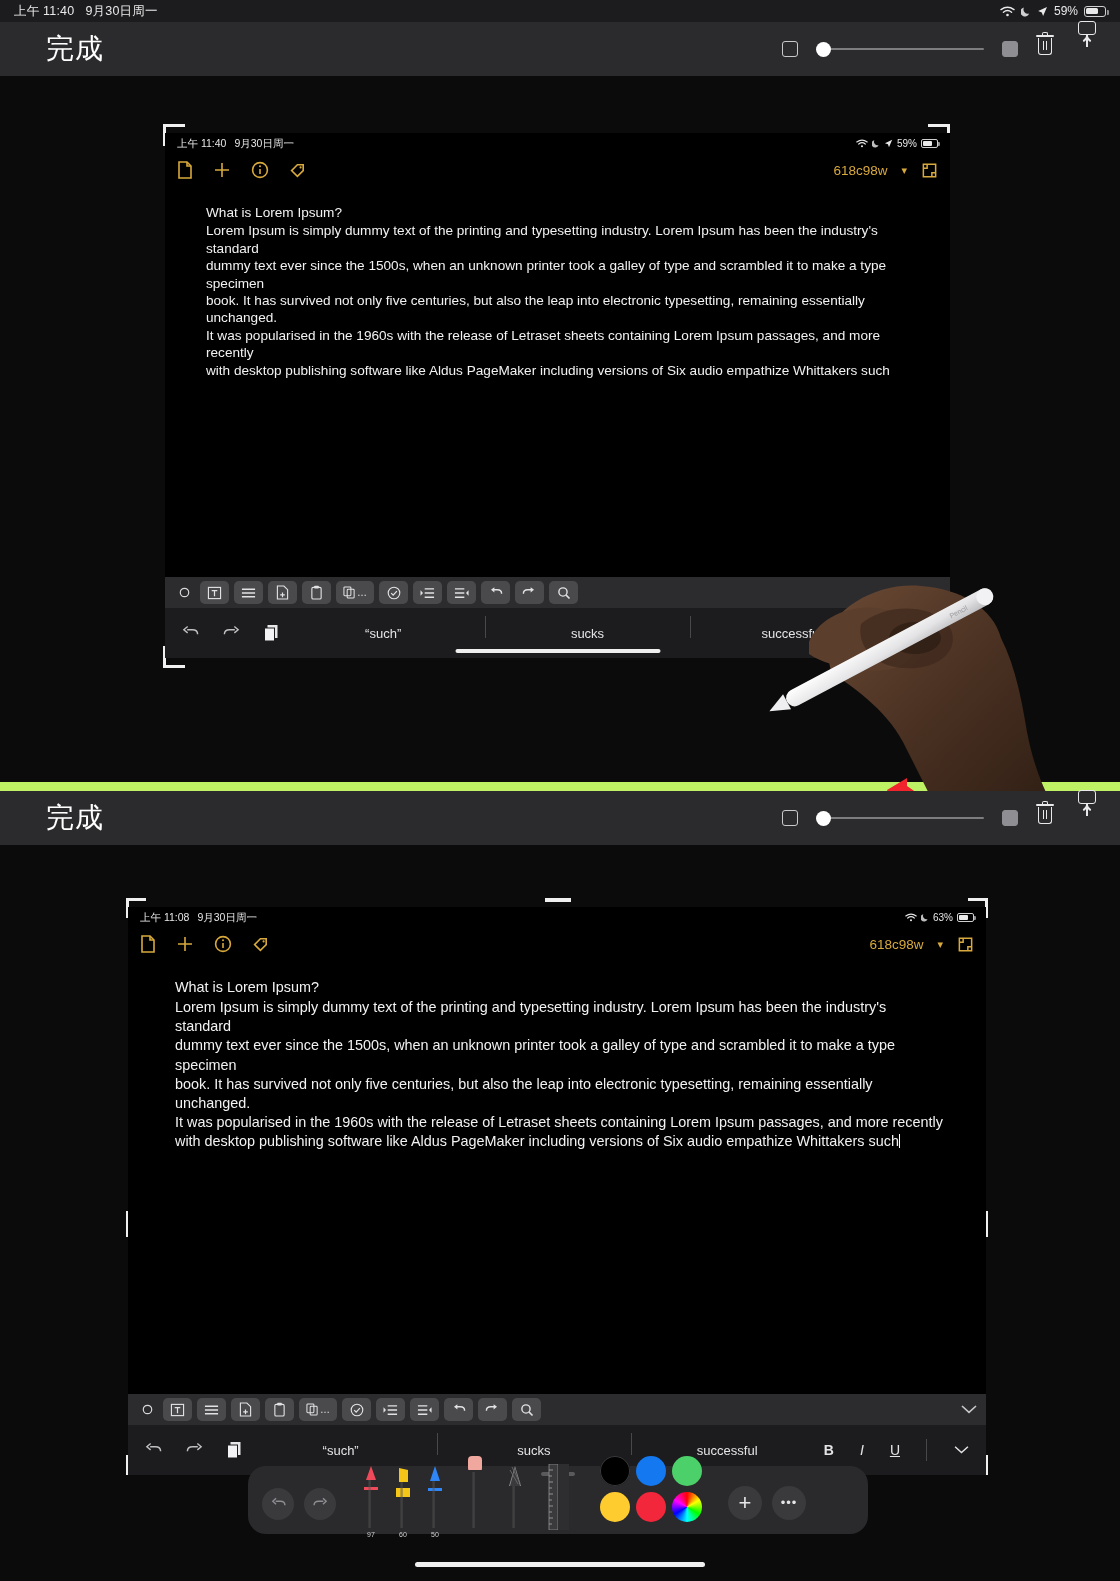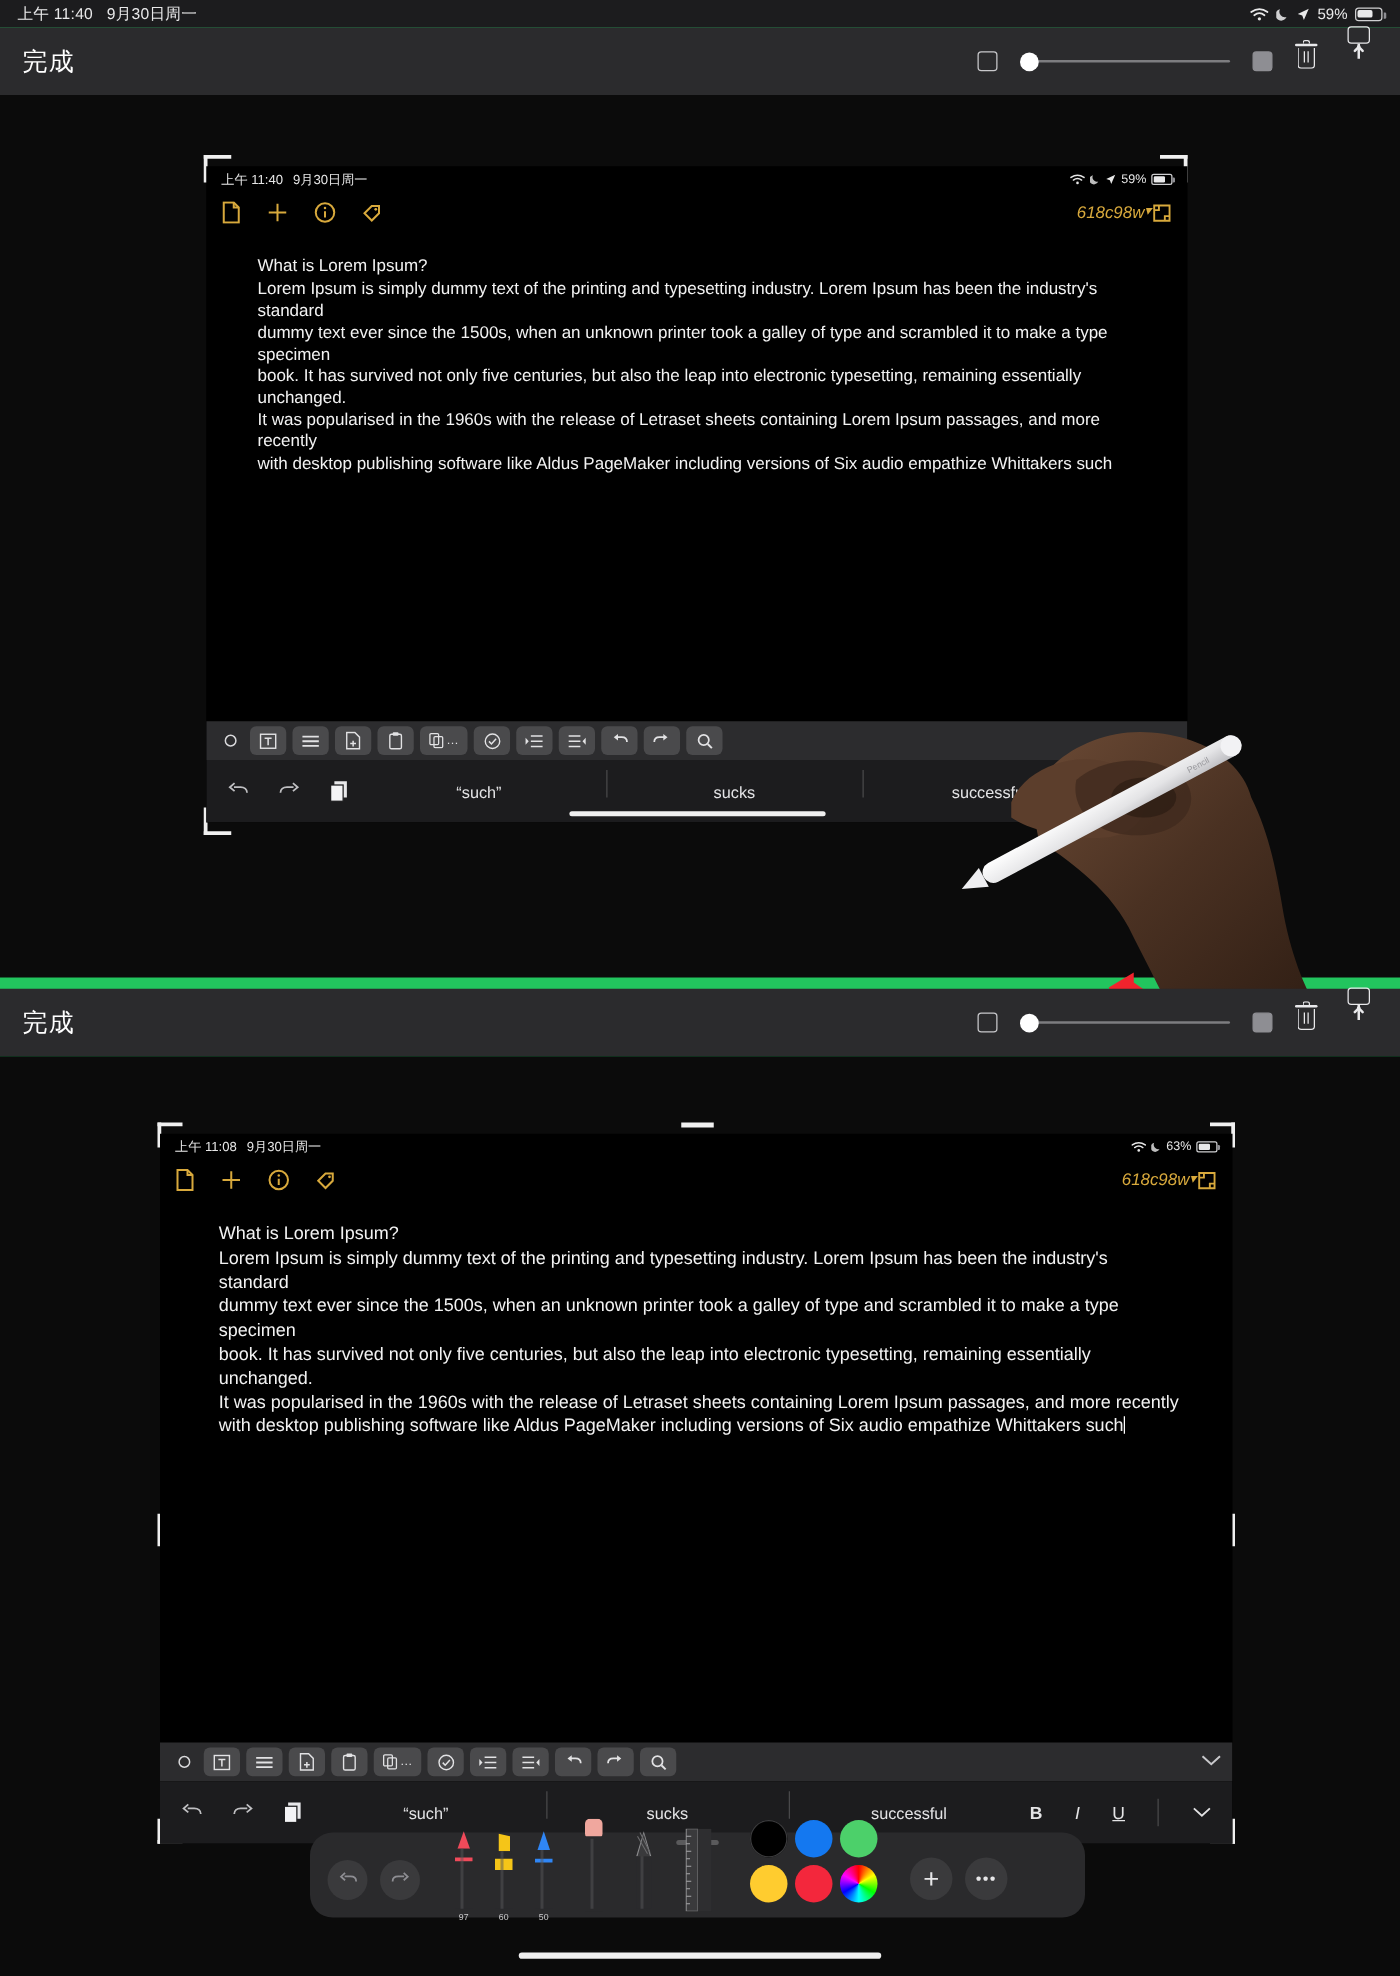--- a/index.html
+++ b/index.html
@@ -2,21 +2,21 @@
 <html><head>
 <meta charset="utf-8">
 <style>
   * { box-sizing: border-box; margin:0; padding:0; }
   html,body {
     width:1120px; height:1581px;
     background:#000;
     font-family:"Liberation Sans", sans-serif;
     overflow:hidden;
   }
-  .screen { position:relative; width:1120px; height:1581px; background:#22c55e; }
+  .screen { position:relative; width:1120px; height:1581px; background:#bef264; }
 
   
   .os-statusbar{
     position:absolute; left:0; top:0; width:1120px; height:22px;
     background:#1c1c1e; display:flex; align-items:center;
     padding:0 14px; color:#e9e9ea; font-size:12.5px;
   }
   .os-sb-left{ display:flex; align-items:center; gap:11px; letter-spacing:.2px;}
   .os-sb-right{ margin-left:auto; display:flex; align-items:center; gap:6px;}
   .pct{ font-size:12px; }
@@ -30,21 +30,21 @@
 
   
   .panel{ position:absolute; left:0; width:1120px; }
   .panel.top{ top:22px; height:760px; }
   .panel.bottom{ top:791px; height:790px; }
 
   .chrome-bar{
     position:relative; width:1120px; height:54px;
     background:#2b2b2d; display:flex; align-items:center; padding:0 18px;
   }
-  .done-btn{ color:#fff; font-size:20px; letter-spacing:1px; }
+  .done-btn{ color:#fff; font-size:28px; letter-spacing:1px;margin-left:28px; }
   .chrome-tools{ margin-left:auto; display:flex; align-items:center; gap:18px; }
 
   .trim-box{ width:16px; height:16px; border:1.6px solid #c9c9cc; border-radius:3px;}
   .trim-box.filled{ background:#8e8e93; border-color:#8e8e93; }
   .slider{ position:relative; width:168px; height:18px; display:flex; align-items:center;}
   .slider .track{ position:absolute; left:4px; right:0; height:2.5px; background:#7d7d80; border-radius:2px;}
   .slider .knob{ position:absolute; left:0; width:15px; height:15px; border-radius:50%; background:#fff;}
 
   .icon-btn{ width:24px; height:28px; position:relative; }
 
@@ -87,21 +87,21 @@
   
   .in-sb{ display:flex; align-items:center; height:21px; padding:0 12px; font-size:10.5px; color:#e6e6e6;}
   .in-sb .l{display:flex; gap:8px;}
   .in-sb .r{margin-left:auto; display:flex; align-items:center; gap:4px; font-size:10px;}
   .batt-s{ position:relative; width:17px; height:8.5px; border:1px solid #cfcfd1; border-radius:2px;}
   .batt-s::after{content:""; position:absolute; right:-2.5px; top:2px; width:1.6px;height:4px;background:#8e8e93;border-radius:0 1px 1px 0;}
   .batt-s>i{position:absolute;left:1px;top:1px;bottom:1px;width:57%;background:#e9e9ea;border-radius:1px;display:block;}
 
   
   .in-tb{ display:flex; align-items:center; height:32px; padding:0 12px; gap:20px; color:#d8a93c;}
-  .in-tb .right{ margin-left:auto; display:flex; align-items:flex-start; font-size:13.5px;font-style:italic;}
+  .in-tb .right{ margin-left:auto; display:flex; align-items:center; gap:14px; font-size:13.5px;}
   .gold{ stroke:#d8a93c; fill:none; stroke-width:1.6;}
 
   
   .note{ padding:6px 40px 0 41px; color:#f2f2f2; font-size:13.6px; line-height:1.28; }
   .note .h{ margin-bottom:1px;margin-top:12px; }
   .note p{ margin:0; }
   .caret{ display:inline-block; width:1.2px; height:14px; background:#fff; vertical-align:-2px;}
 
   
   .kb-row1{

